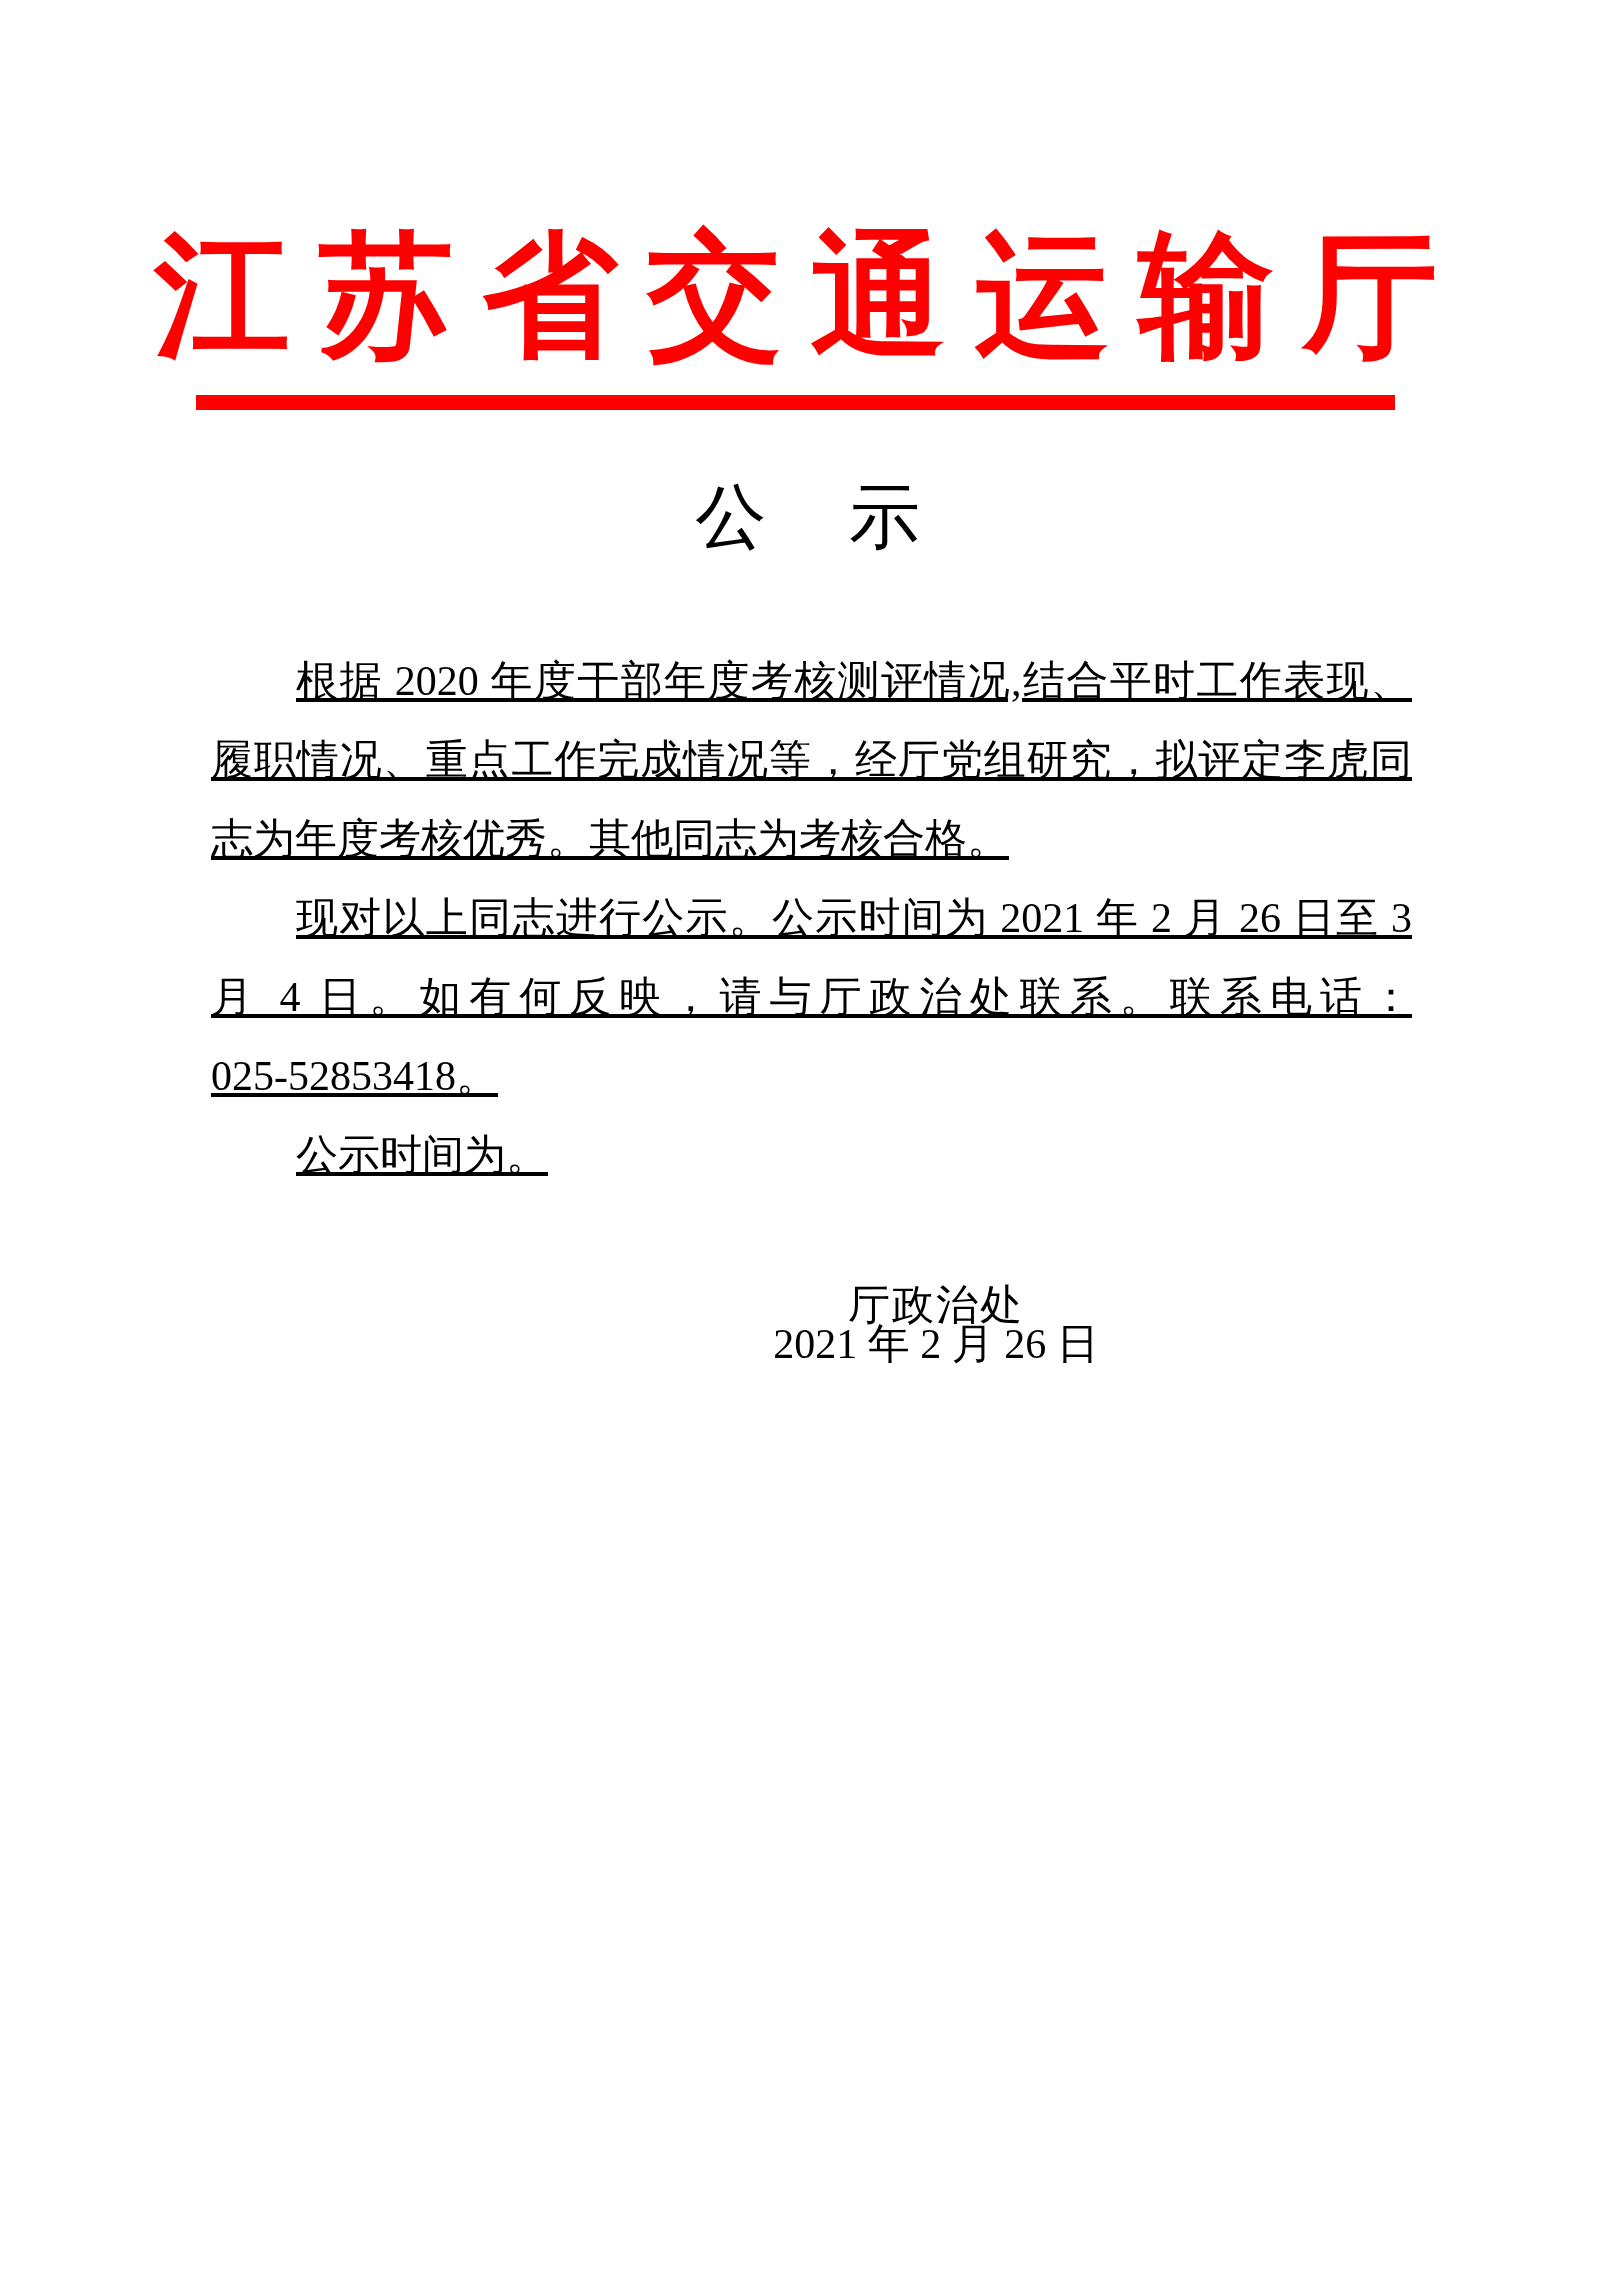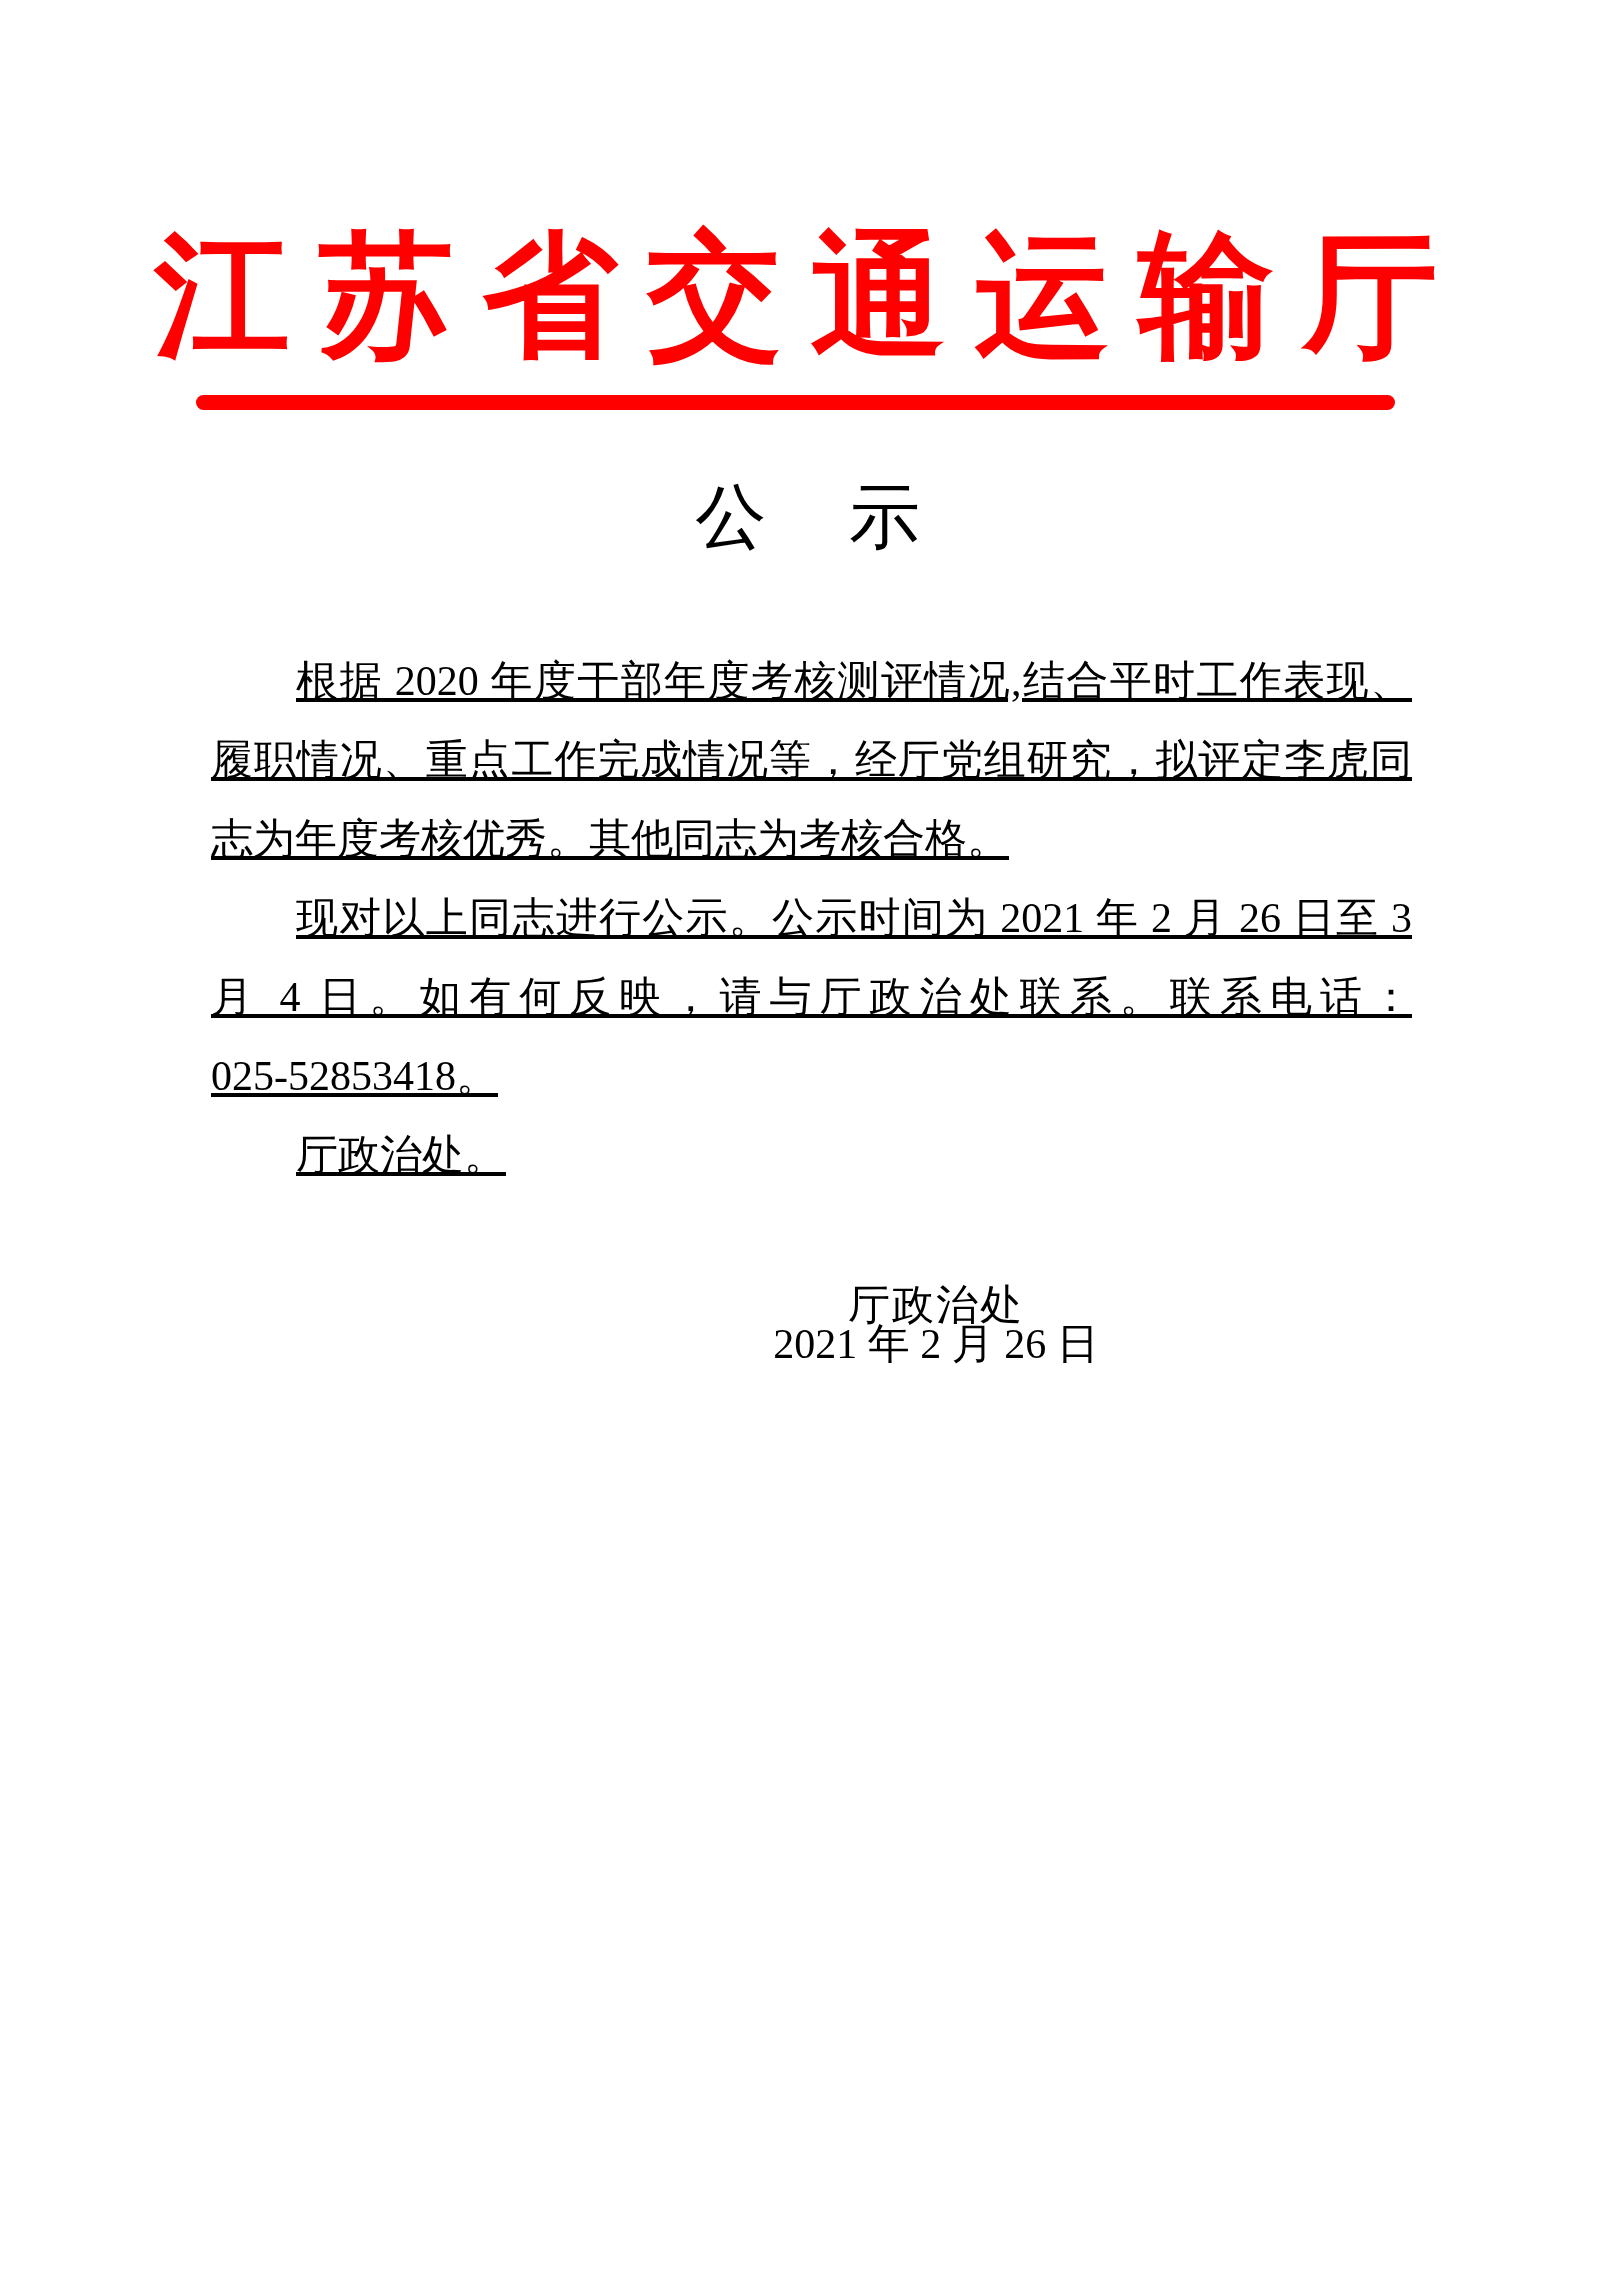--- a/index.html
+++ b/index.html
@@ -1,16 +1,16 @@
 <!DOCTYPE html>
 <html style="--accent: #FF0000;"><head>
 <meta charset="utf-8">
 <style>
   :root { --accent: #FF0000; }
-  * { box-sizing: border-box; border-radius: 11px; }
+  * { box-sizing: border-box; }
   html, body { margin: 0; padding: 0; }
   body {
     width: 1621px;
     height: 2293px;
     background: #ffffff;
     position: relative;
     font-family: "Liberation Serif", serif;
     color: #000000;
   }
   .page {
@@ -118,21 +118,21 @@
       <div class="body-line">履职情况、重点工作完成情况等，经厅党组研究，拟评定李虎同</div>
 
       <div class="body-line last">志为年度考核优秀。其他同志为考核合格。</div>
 
       <div class="body-line indent">现对以上同志进行公示。公示时间为 2021 年 2 月 26 日至 3</div>
 
       <div class="body-line">月 4 日。如有何反映，请与厅政治处联系。联系电话：</div>
 
       <div class="body-line last">025-52853418。</div>
 
-      <div class="body-line indent last">厅政治处。</div>
+      <div class="body-line indent last">公示时间为。</div>
     </div>
 
   <div class="signature-department">厅政治处</div>
 
   <div class="signature-date">2021 年 2 月 26 日</div>
 
 </div>
 
 
 </body></html>

